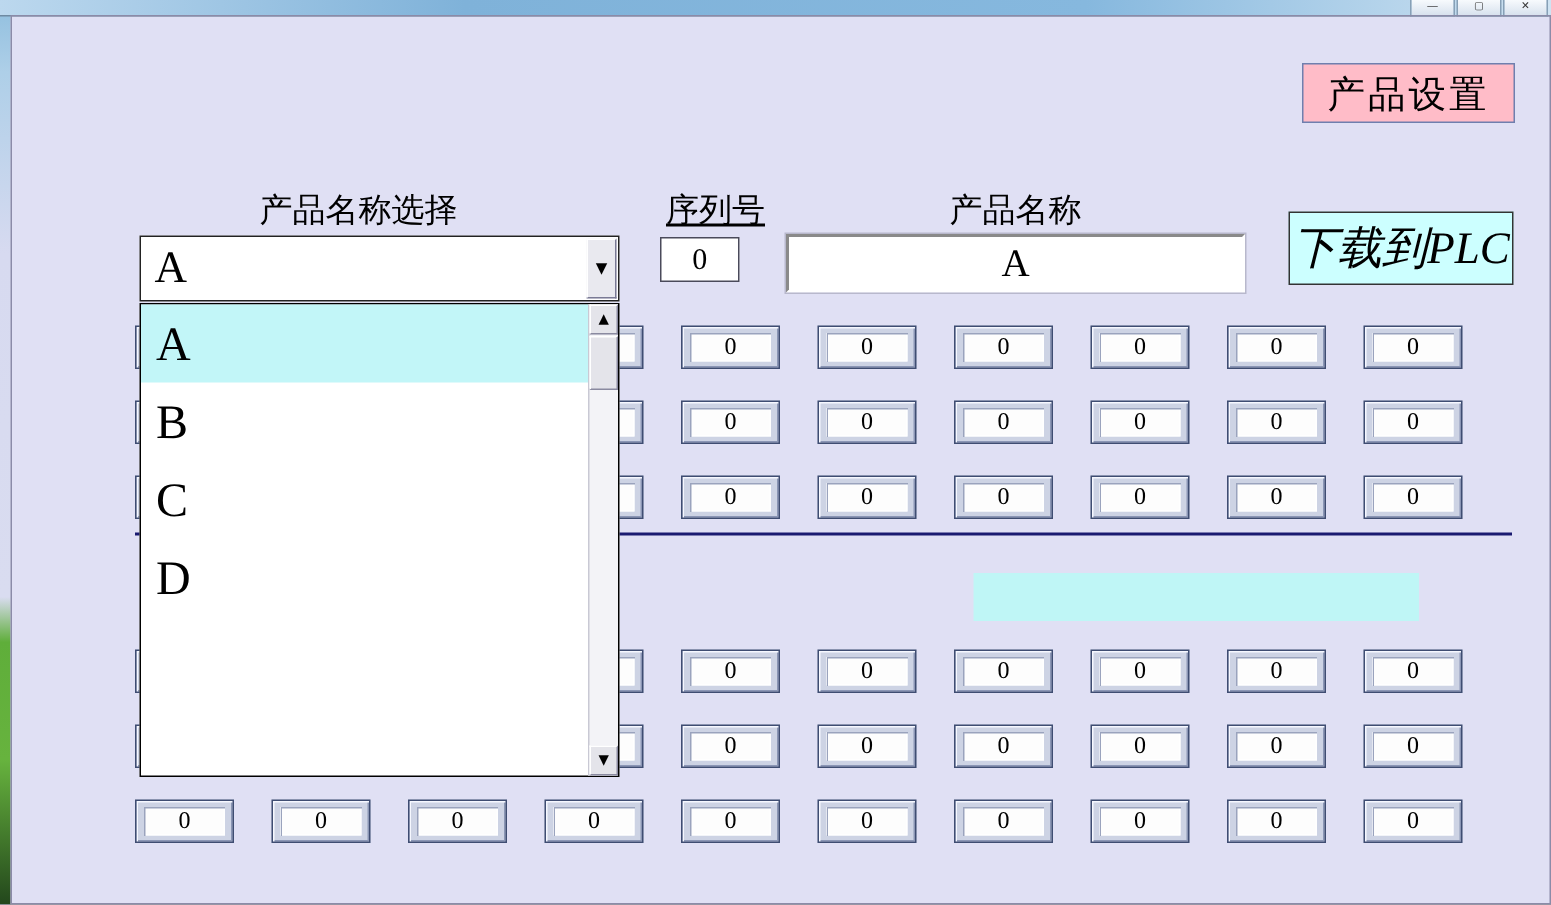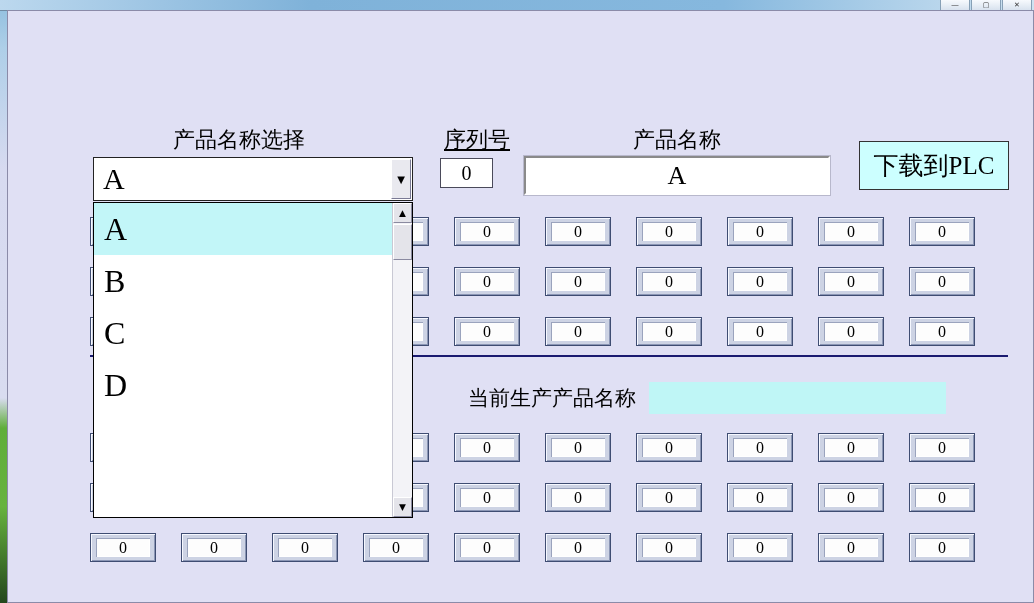--- a/index.html
+++ b/index.html
@@ -71,21 +71,21 @@
     background:#fff;
     border:2px solid; border-color:#8a8a8a #ffffff #ffffff #8a8a8a;
     outline:1px solid #b8b8cc;
     font-size:26px; display:flex; align-items:center; justify-content:center;
   }
   
   .download-btn {
     position:absolute; left:859px; top:141px; width:150px; height:49px;
     background:var(--c-download_button_bg,#ccffff);
     border:1px solid #333;
-    font-size:25px; display:flex; align-items:center; justify-content:center;
+    font-size:30px; display:flex; align-items:center; justify-content:center;font-style:italic;
   }
   
   .sep-line {
     position:absolute; left:90px; top:355px; width:918px; height:2px;
     background:#1a1a70;
   }
   
   .cur-lbl { position:absolute; left:468px; top:384px; font-size:21px; }
   .cur-field {
     position:absolute; left:649px; top:382px; width:297px; height:32px;
@@ -143,41 +143,41 @@
   <div class="titlebar">
     <div id="win-controls">
         <div class="win-btn">—</div>
         <div class="win-btn">▢</div>
         <div class="win-btn">✕</div>
       </div>
   </div>
 
   <div class="window-frame"></div>
 
+  <div class="settings-btn">产品设置</div>
 
   <div class="lbl lbl-select">产品名称选择</div>
   <div class="lbl lbl-serial">序列号</div>
   <div class="lbl lbl-name">产品名称</div>
 
   <div class="combo">
     <div class="combo-value">A</div>
     <div class="combo-arrow-btn">
       <span>▼</span>
     </div>
   </div>
 
   <div class="serial-field">0</div>
 
   <div class="pname-field">A</div>
 
   <div class="download-btn">下载到PLC</div>
 
   <div class="sep-line"></div>
 
-  <div class="cur-lbl">当前生产产品名称</div>
   <div class="cur-field"></div>
 
   <div class="vrow" style="top: 217px;">
       <div class="cell">
         <div class="cell-inner">0</div>
       </div>
       <div class="cell">
         <div class="cell-inner">0</div>
       </div>
       <div class="cell">

